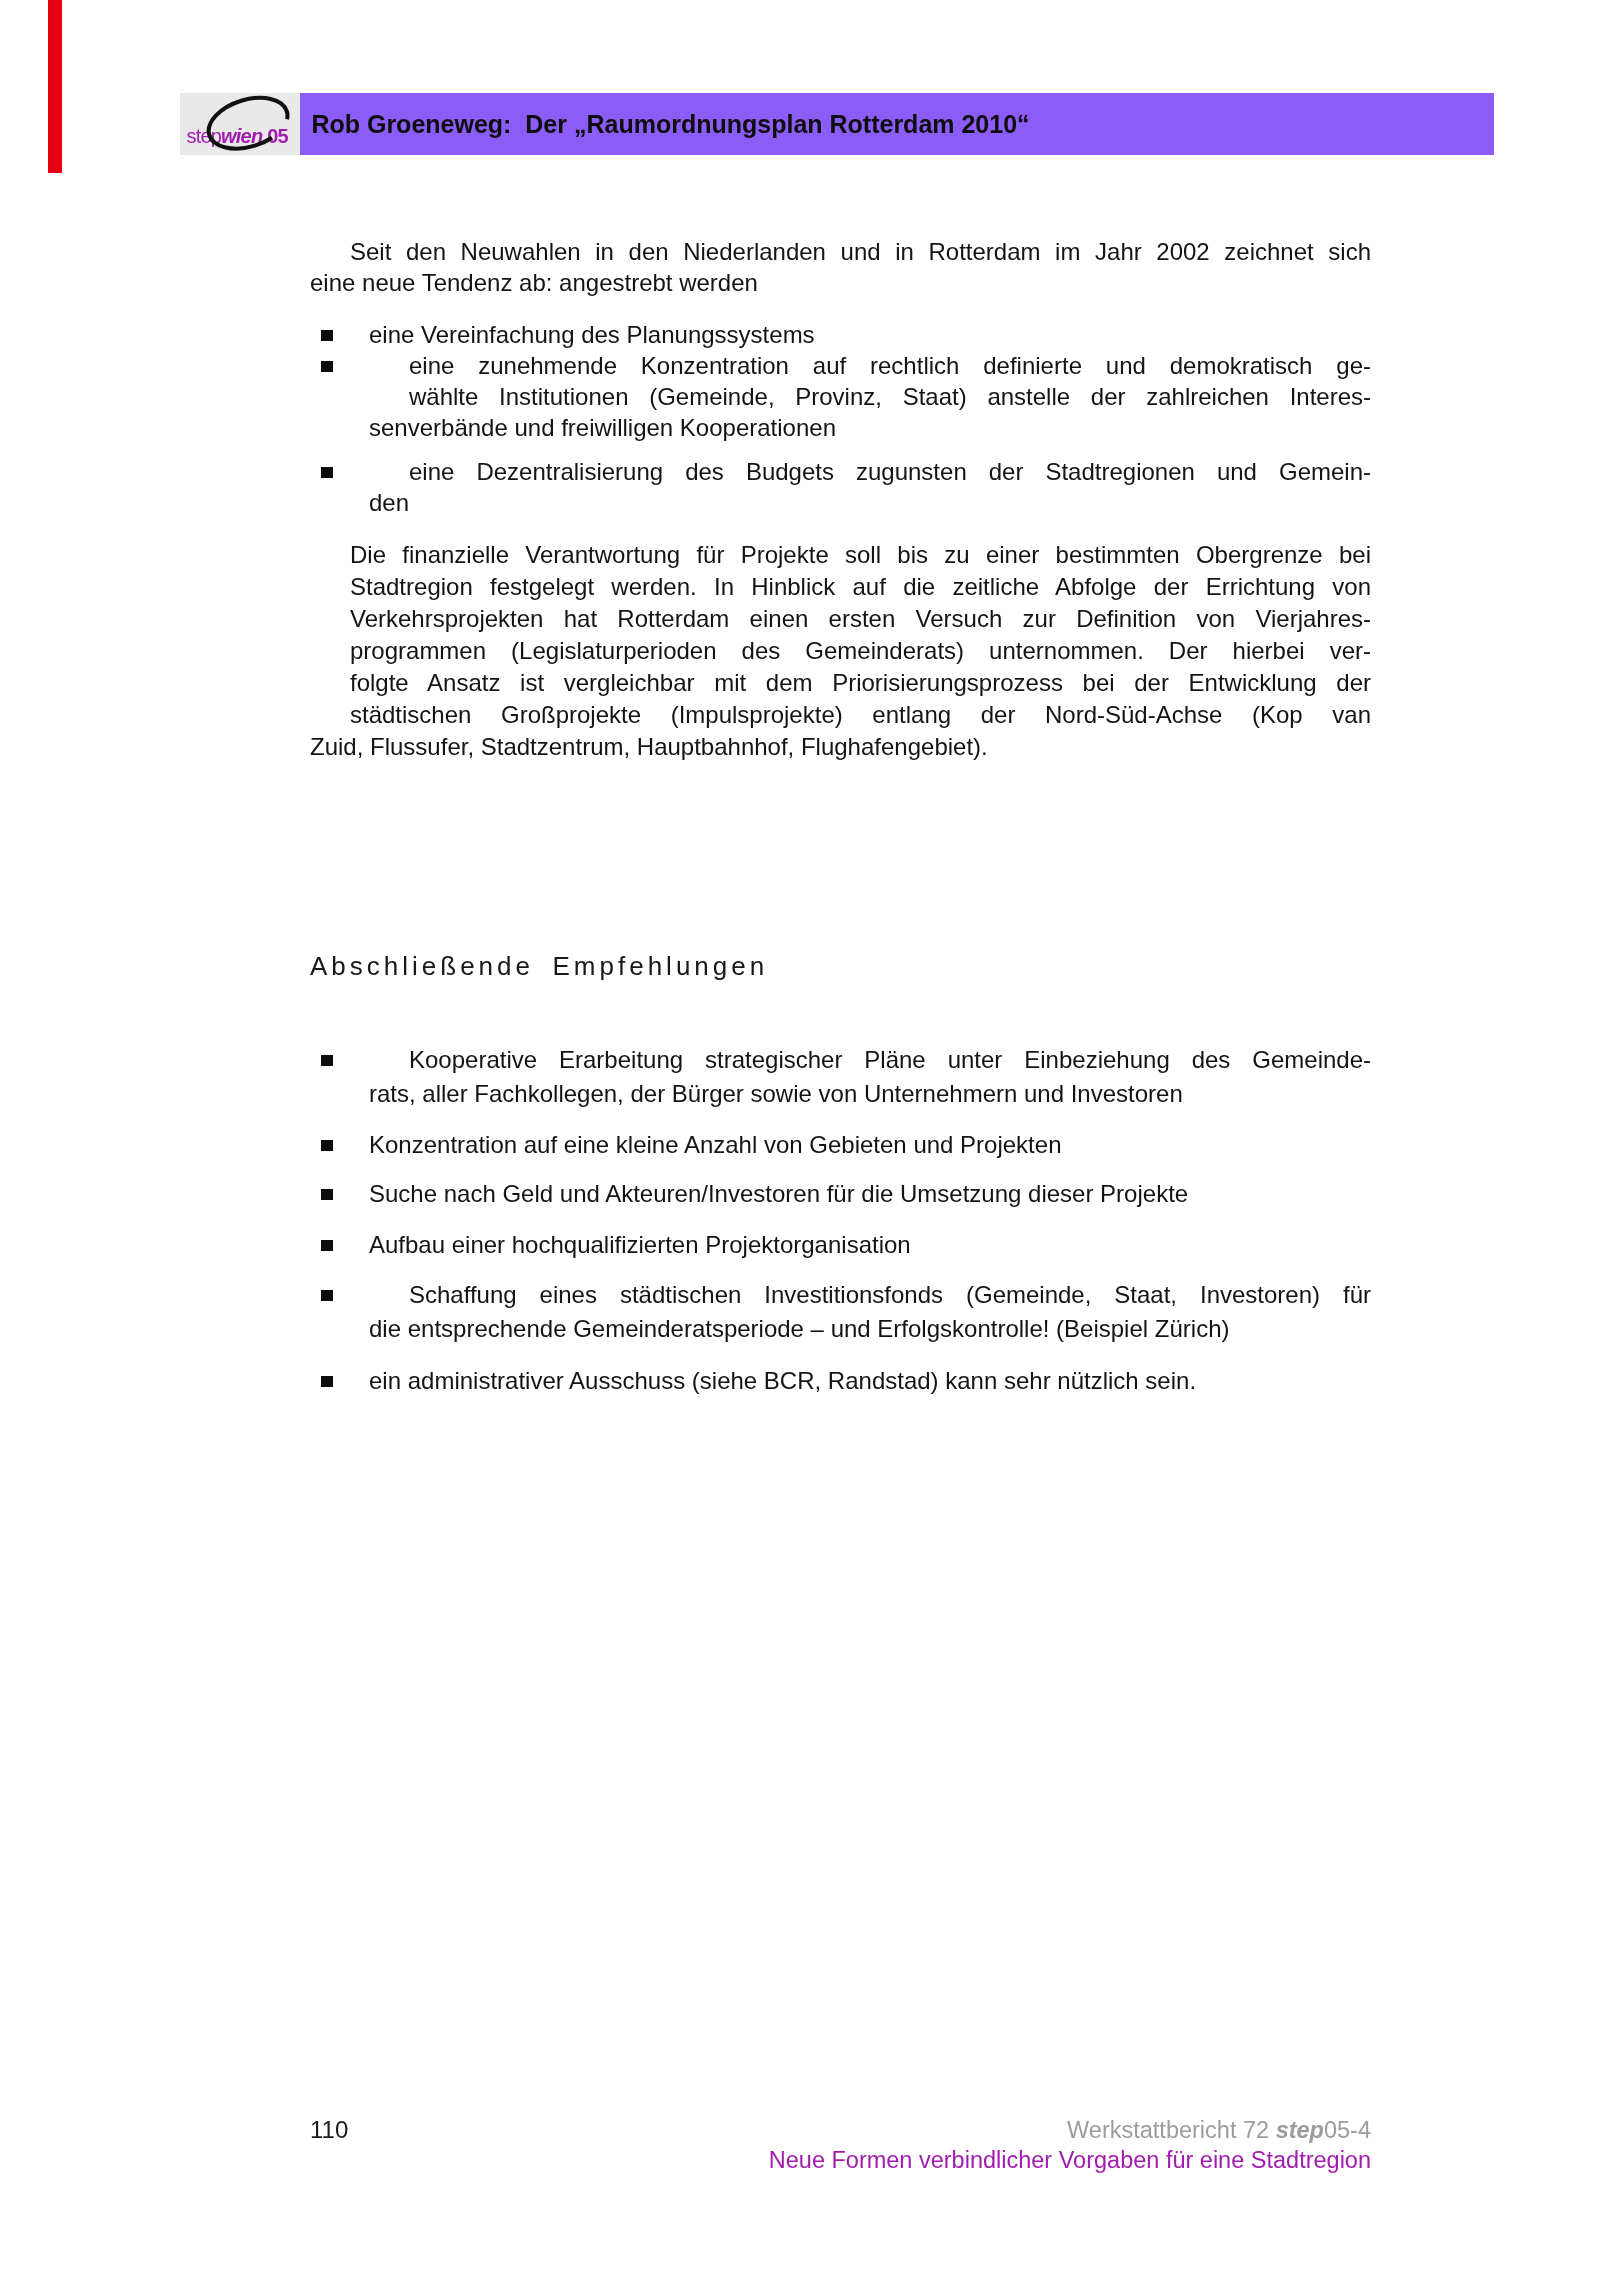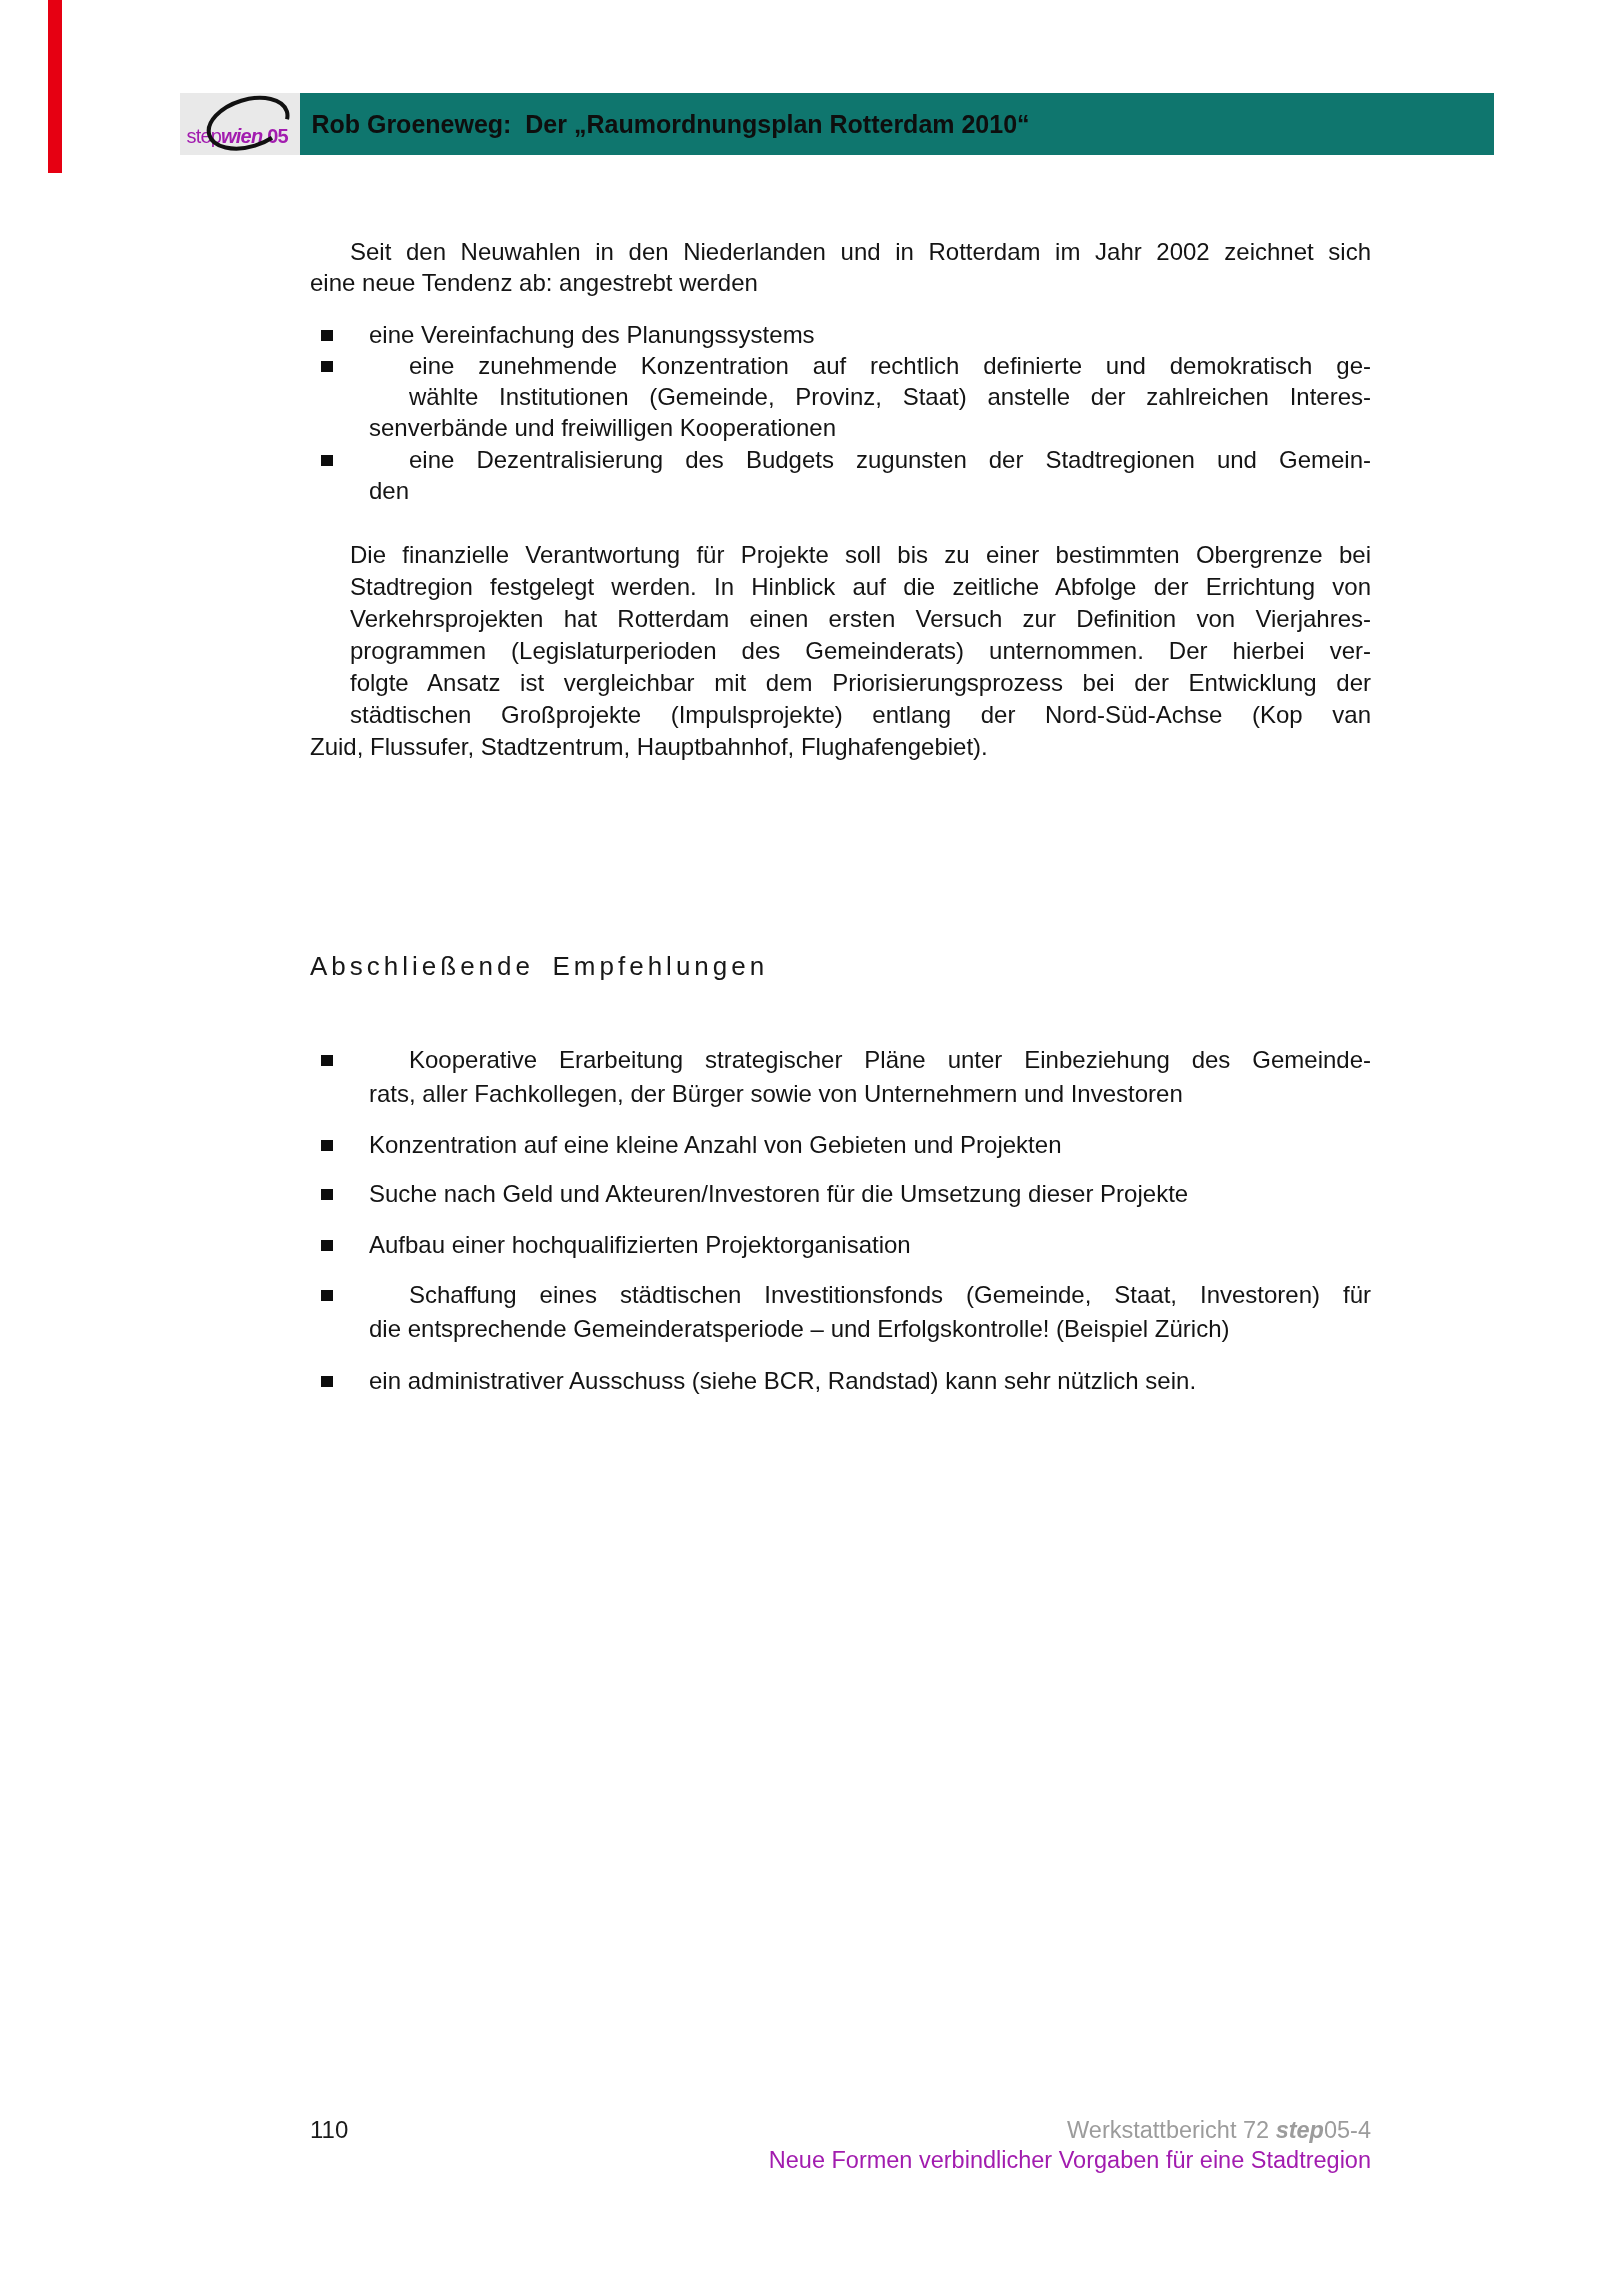--- a/index.html
+++ b/index.html
@@ -25,21 +25,21 @@
   #logo-text{
     position:absolute;left:6.5px;top:12px;height:62px;line-height:62px;
     font-size:20px;letter-spacing:-0.8px;color:#a21caf;white-space:nowrap;
   }
   #logo-text .lg-step{font-weight:400;}
   #logo-text .lg-wien{font-weight:700;font-style:italic;}
   #logo-text .lg-num{font-weight:700;}
   #logo-ellipse{position:absolute;left:0;top:0;pointer-events:none;}
   #header-bar{
     position:absolute;left:120px;top:0;width:1194px;height:62px;
-    background:#0f766e;
+    background:#8b5cf6;
   }
   #header-title{
     position:absolute;left:11.4px;top:0;height:62px;line-height:62px;
     font-weight:700;font-size:25px;color:#0e0e0e;white-space:pre;
   }
   
   .line{white-space:pre;}
   .j{text-align:justify;text-align-last:justify;white-space:normal;margin-left:40px;}
   .txt{font-size:24px;line-height:31px;color:#141414;}
   #intro{position:absolute;left:310px;top:236px;width:1061px;}
@@ -100,21 +100,21 @@
   <div class="bullet-item txt lh38" style="top:319px">
     <span class="bullet-square"></span>
     <div class="line">eine Vereinfachung des Planungssystems</div>
   </div>
   <div class="bullet-item txt lh38" style="top:350px">
     <span class="bullet-square"></span>
     <div class="line j">eine zunehmende Konzentration auf rechtlich definierte und demokratisch ge-</div>
     <div class="line j">wählte Institutionen (Gemeinde, Provinz, Staat) anstelle der zahlreichen Interes-</div>
     <div class="line">senverbände und freiwilligen Kooperationen</div>
   </div>
-  <div class="bullet-item txt lh38" style="top:444px">
+  <div class="bullet-item txt lh38" style="top:456px">
     <span class="bullet-square"></span>
     <div class="line j">eine Dezentralisierung des Budgets zugunsten der Stadtregionen und Gemein-</div>
     <div class="line">den</div>
   </div>
 
   <div id="para2">
     <div class="line j">Die finanzielle Verantwortung für Projekte soll bis zu einer bestimmten Obergrenze bei</div>
     <div class="line j">Stadtregion festgelegt werden. In Hinblick auf die zeitliche Abfolge der Errichtung von</div>
     <div class="line j">Verkehrsprojekten hat Rotterdam einen ersten Versuch zur Definition von Vierjahres-</div>
     <div class="line j">programmen (Legislaturperioden des Gemeinderats) unternommen. Der hierbei ver-</div>

